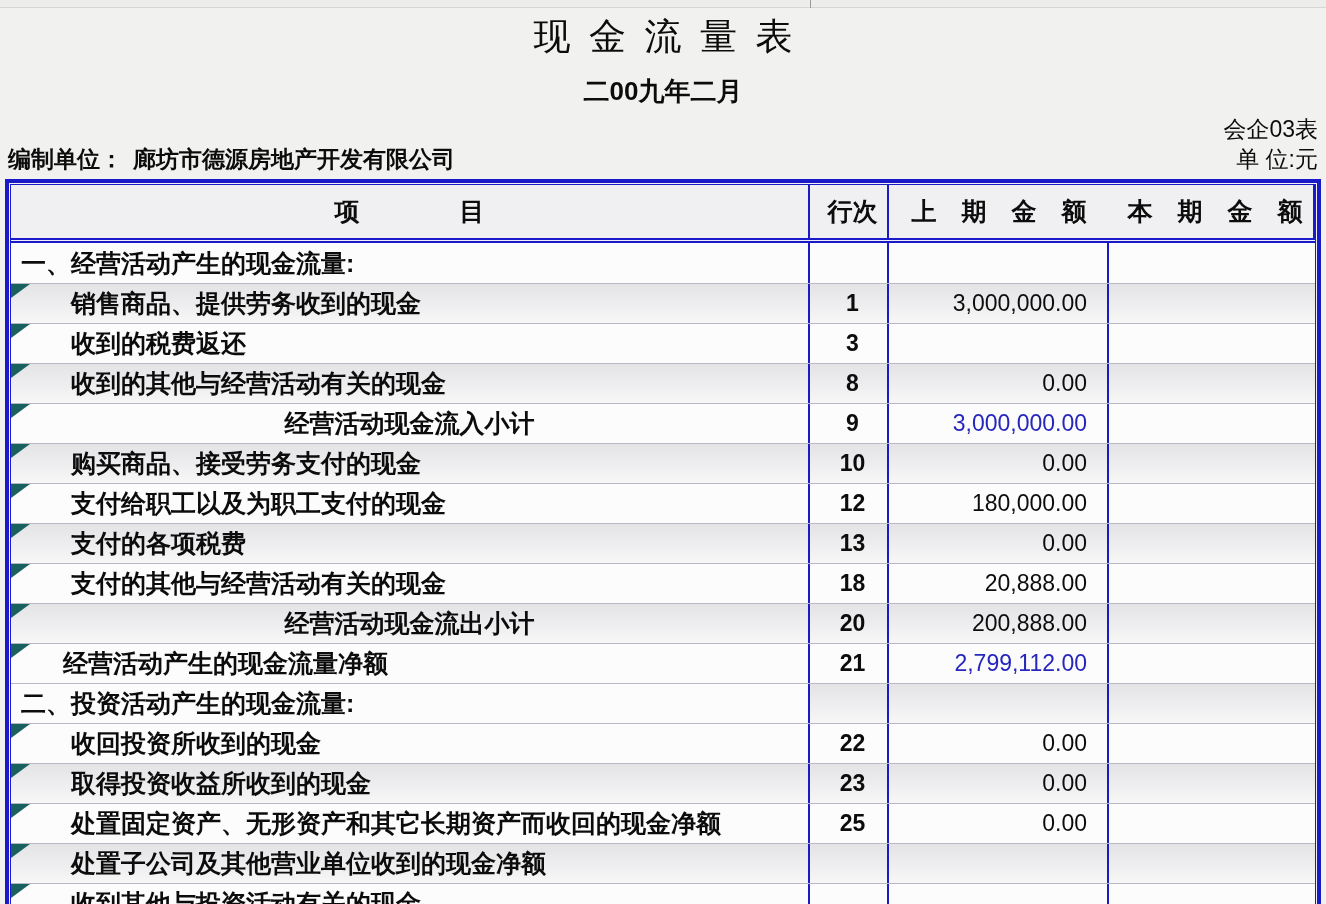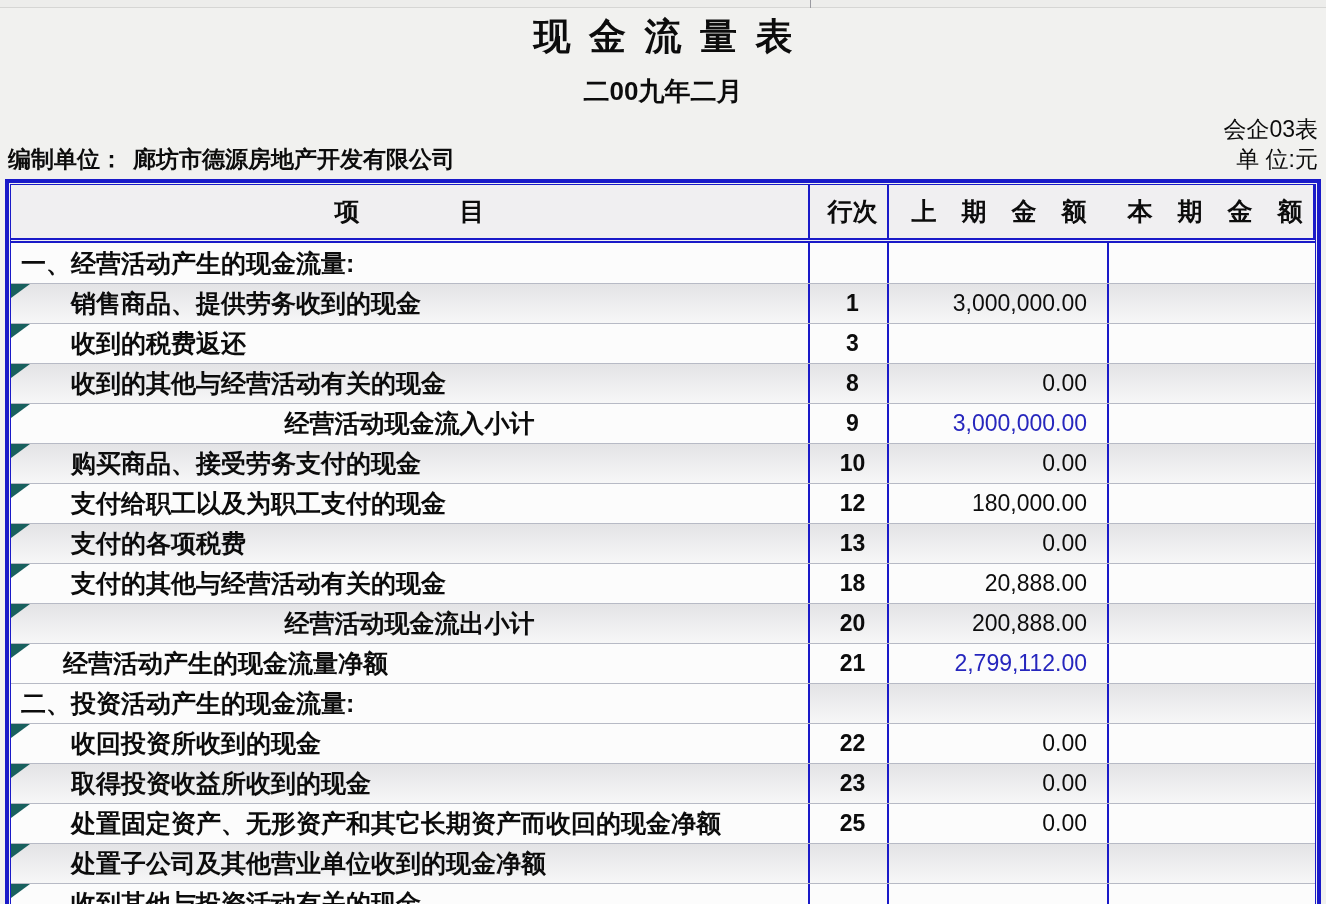--- a/index.html
+++ b/index.html
@@ -19,21 +19,21 @@
   .top-strip{
     position:relative;height:8px;background:#ededeb;
     border-bottom:1px solid #d6d6d4;
   }
   .top-strip .strip-line{
     position:absolute;left:810px;top:0;width:1px;height:8px;background:#9a9aa0;
   }
   .page-title{
     margin-top:6px;text-align:center;
     font-family:"Liberation Serif","DejaVu Serif",serif;
-    font-size:37px;font-weight:bold;letter-spacing:0;line-height:46px;
+    font-size:37px;font-weight:normal;letter-spacing:0;line-height:46px;
     white-space:pre;
   }
   .page-subtitle{
     margin-top:16px;text-align:center;
     font-size:26px;font-weight:bold;line-height:30px;
   }
   .form-code{
     margin-top:10px;text-align:right;padding-right:8px;
     font-size:23px;line-height:27px;padding-left:16px;
   }

